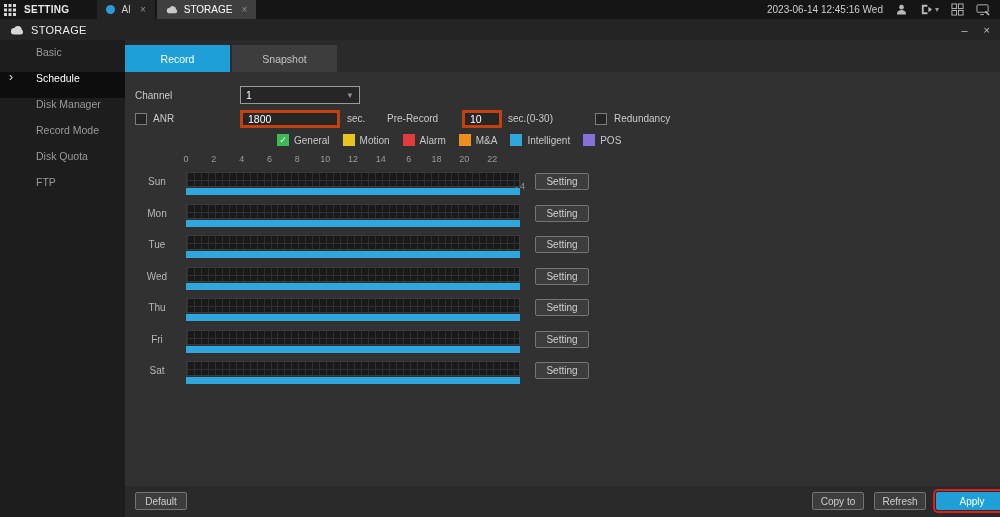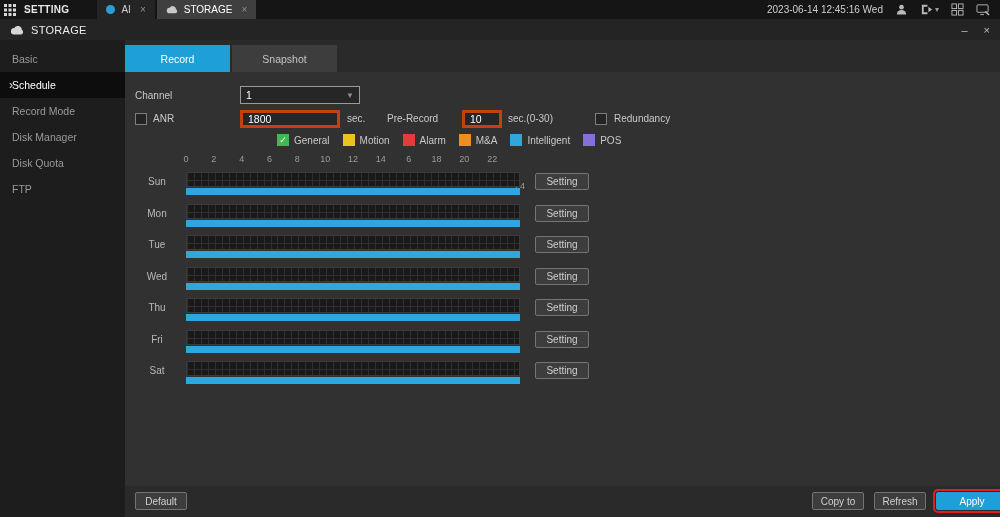--- a/index.html
+++ b/index.html
@@ -22,21 +22,21 @@
   .tb-caret { color:#9a9a9a; font-size:8px; margin-left:2px; }
 
   
   .titlebar { position:absolute; top:19px; left:0; width:1000px; height:21px; background:#242424; display:flex; align-items:center; color:#ececec; font-size:11px; padding:0 10px; }
   .titlebar .ttl { margin-left:7px; letter-spacing:.3px; }
   .win-controls { margin-left:auto; display:flex; gap:16px; color:#c0c0c0; font-size:11px; }
   .win-btn { cursor:pointer; }
 
   
   .sidebar { position:absolute; top:40px; left:0; width:125px; height:477px; background:#1d1d1d; padding-top:6px; }
-  .side-item { height:26px; display:flex; align-items:center; padding-left:12px; color:#9a9a9a; font-size:10.5px; position:relative; cursor:pointer; }
+  .side-item { height:26px; display:flex; padding-left:36px; color:#9a9a9a; font-size:10.5px; position:relative; cursor:pointer; }
   .side-item.selected { background:#0d0d0d; color:#fff; }
   .side-arrow { position:absolute; left:9px; color:#e0e0e0; font-size:12px; line-height:10px; }
 
   
   .main { position:absolute; top:40px; left:125px; width:875px; height:477px; background:#2a2a2a; }
   .ctabs { position:absolute; top:5px; left:0; display:flex; }
   .ctab { width:105px; height:27px; display:flex; align-items:center; justify-content:center; font-size:10.5px; color:#c4c4c4; background:#3d3d3d; margin-right:2px; cursor:pointer; }
   .ctab.active { background:#1e9fd8; color:#fff; }
   .panel { position:absolute; top:32px; left:0; width:875px; height:414px; background:#313131; }
 
@@ -150,24 +150,24 @@
 
   <div class="sidebar" id="sidebar">
       <div class="side-item">
         <span>Basic</span>
       </div>
       <div class="side-item selected">
         <span class="side-arrow">›</span>
         <span>Schedule</span>
       </div>
       <div class="side-item">
+        <span>Disk Manager</span>
+      </div>
+      <div class="side-item">
         <span>Record Mode</span>
-      </div>
-      <div class="side-item">
-        <span>Disk Manager</span>
       </div>
       <div class="side-item">
         <span>Disk Quota</span>
       </div>
       <div class="side-item">
         <span>FTP</span>
       </div>
     </div>
 
   <div class="main">

